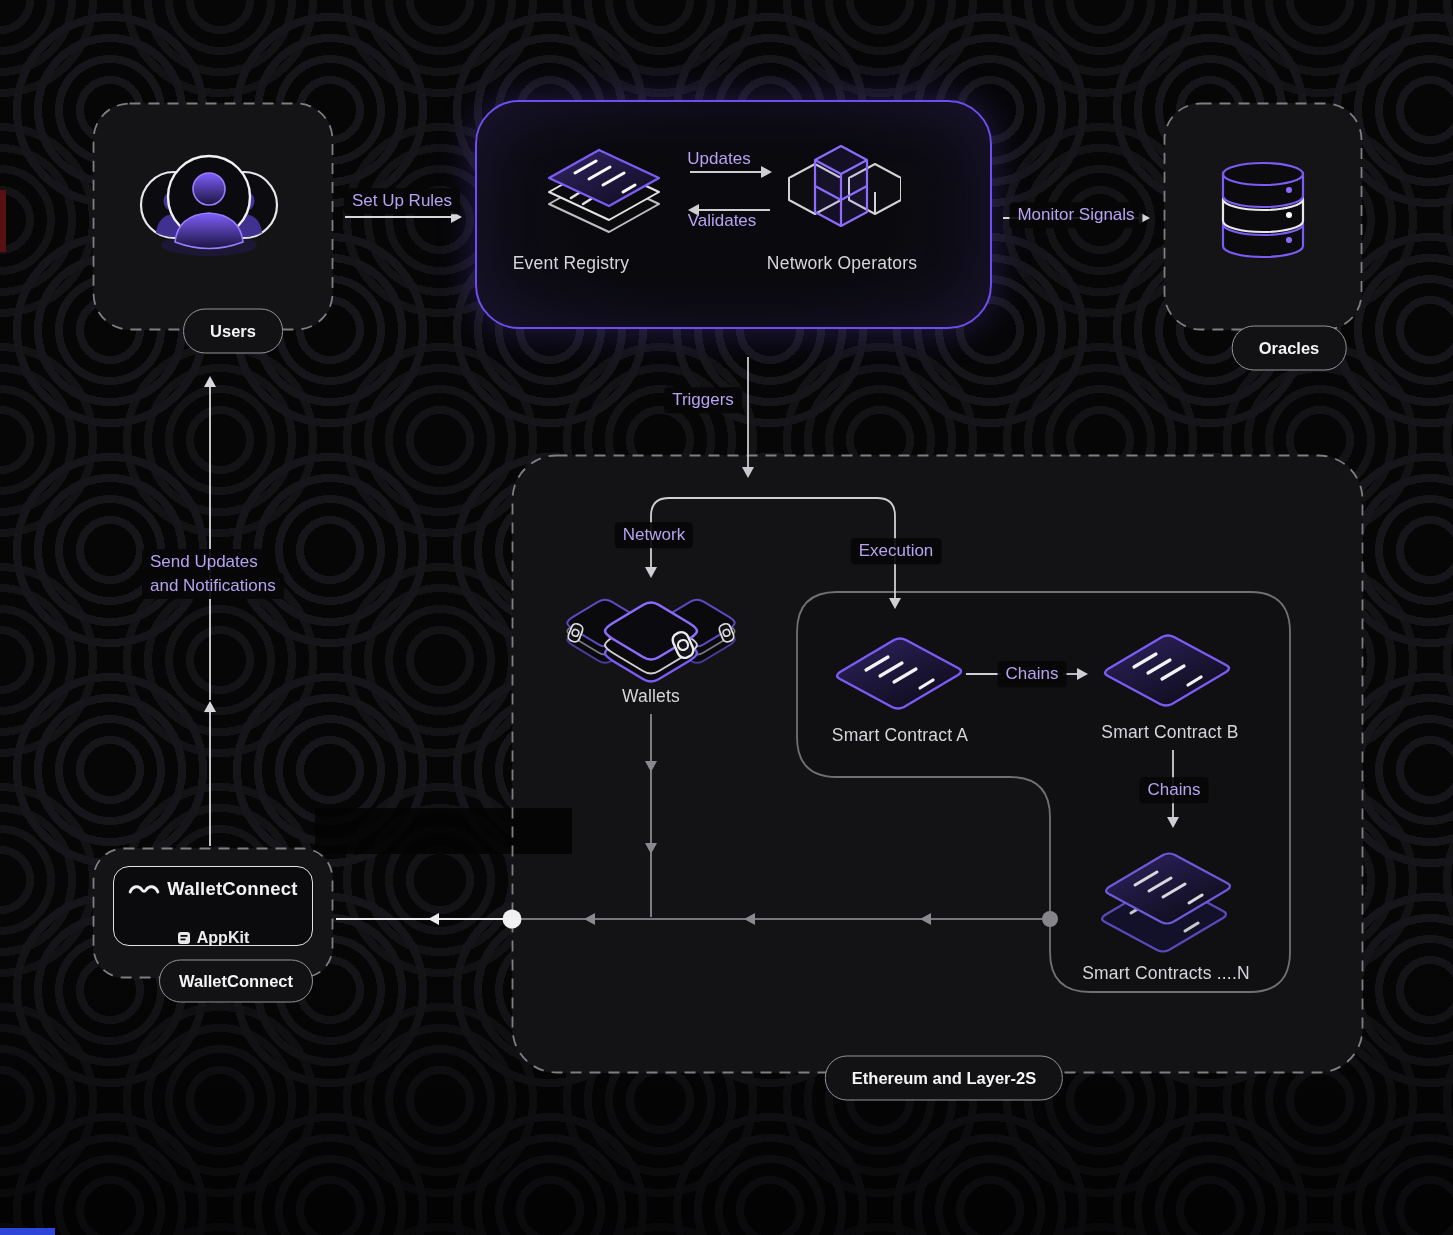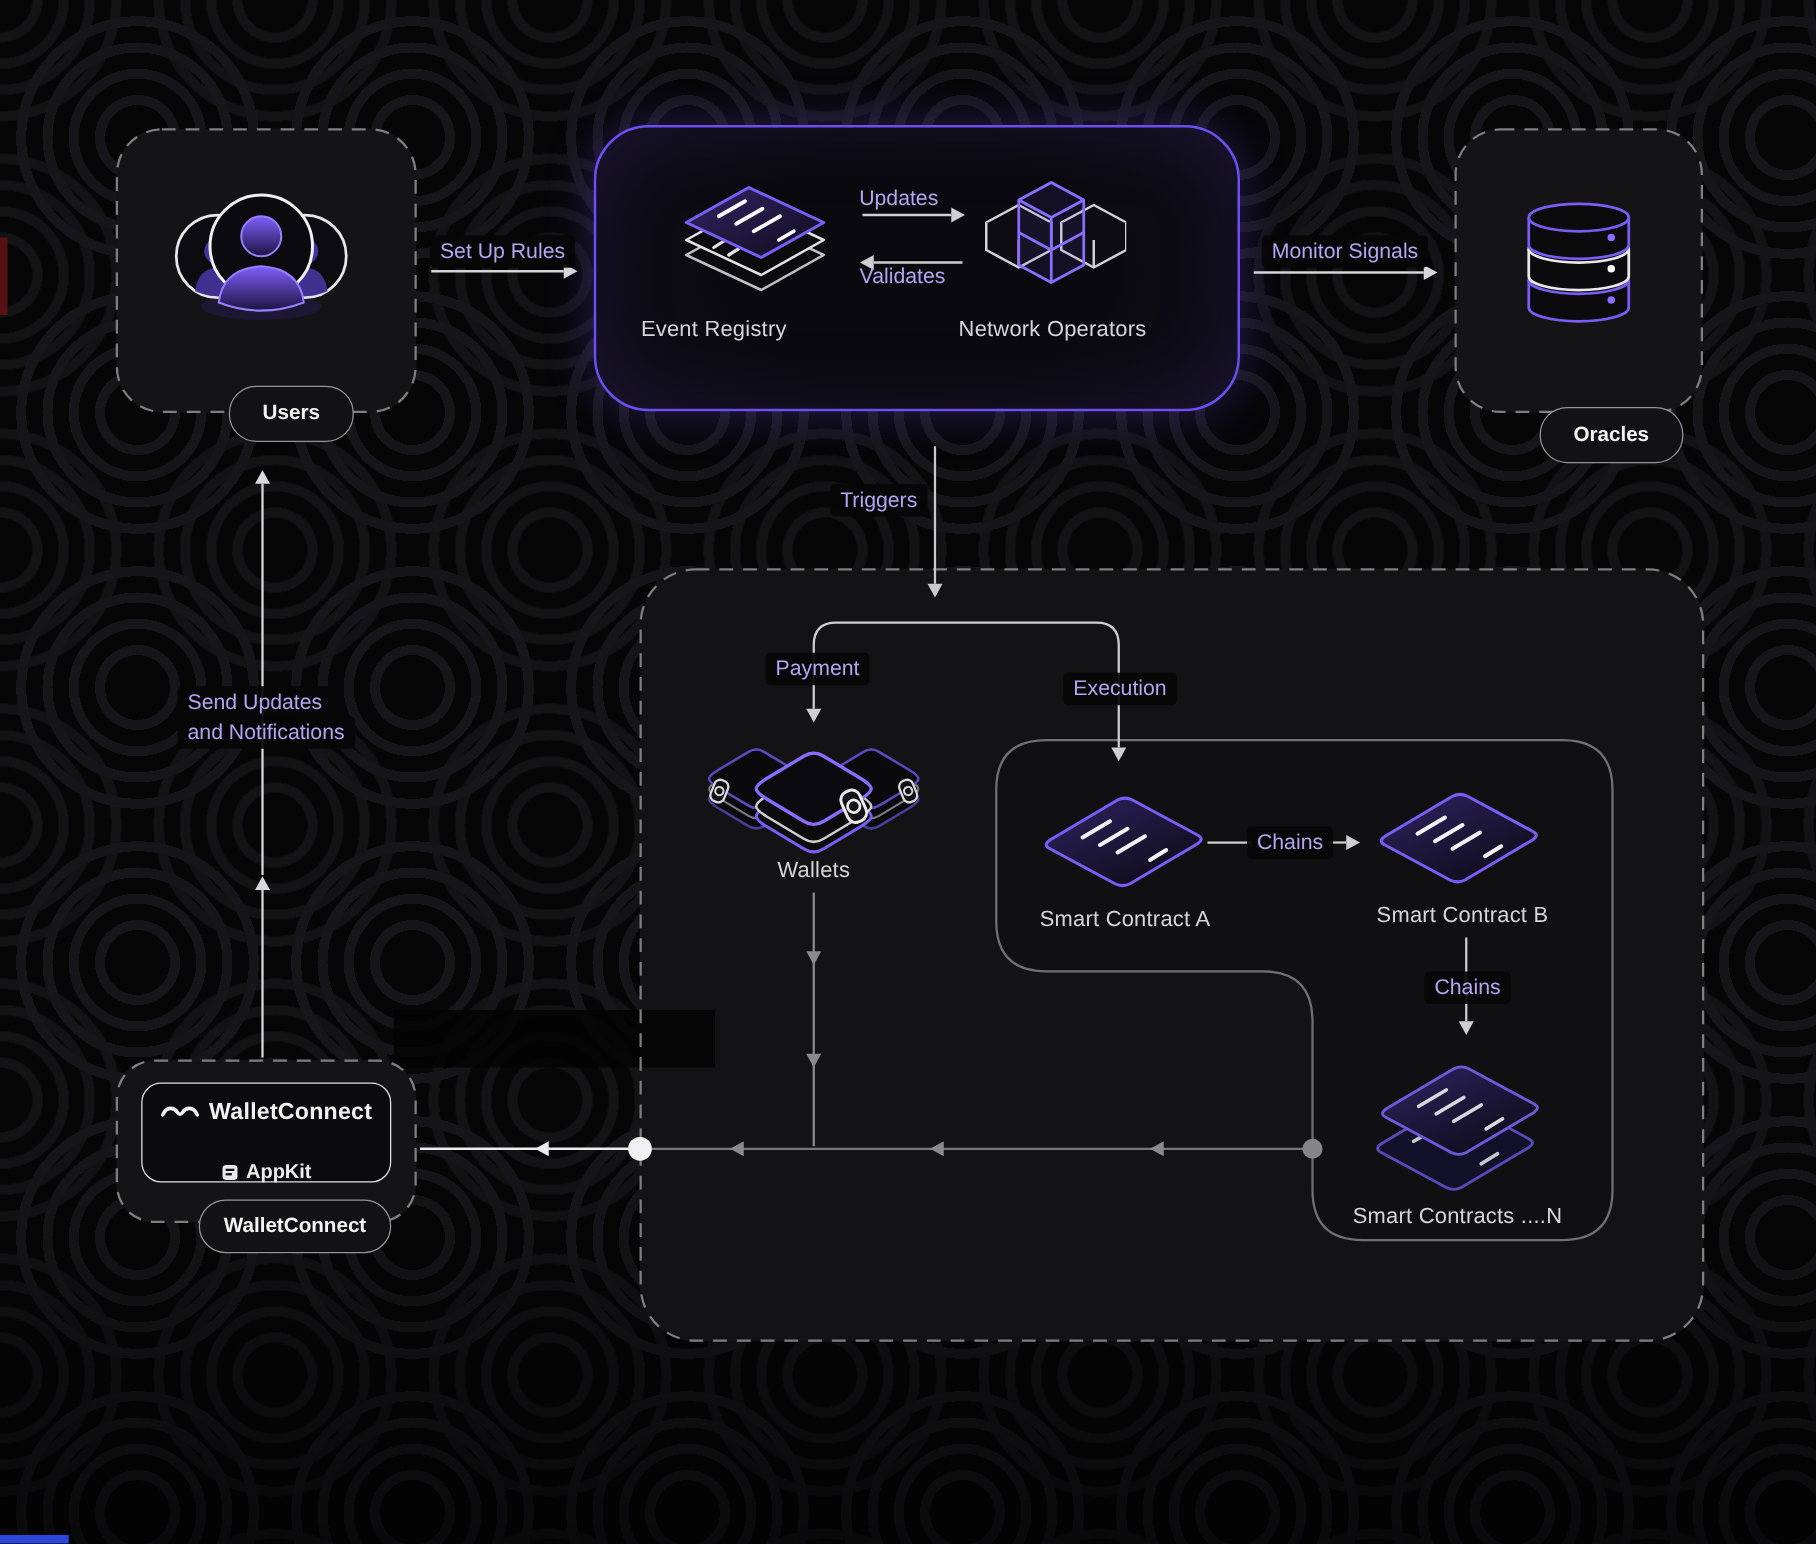--- a/index.html
+++ b/index.html
@@ -297,28 +297,29 @@
   </div>
 
   <div class="nlbl" style="left:571px;top:263px">Event Registry</div>
   <div class="nlbl" style="left:842px;top:263px">Network Operators</div>
   <div class="nlbl" style="left:651px;top:696px">Wallets</div>
   <div class="nlbl" style="left:900px;top:735px">Smart Contract A</div>
   <div class="nlbl" style="left:1170px;top:732px">Smart Contract B</div>
   <div class="nlbl" style="left:1166px;top:973px">Smart Contracts ....N</div>
 
   <div class="elbl" style="left:402px;top:201px">Set Up Rules</div>
-  <div class="elbl" style="left:1076px;top:201px">Monitor Signals</div>
+  <div class="elbl" style="left:1076px;top:215px">Monitor Signals</div>
   <div class="elbl" style="left:719px;top:159px;background:transparent">Updates</div>
   <div class="elbl" style="left:722px;top:221px;background:transparent">Validates</div>
   <div class="elbl" style="left:703px;top:400px">Triggers</div>
-  <div class="elbl" style="left:654px;top:535px">Payment</div>
+  <div class="elbl" style="left:654px;top:535px">Network</div>
   <div class="elbl" style="left:896px;top:551px">Execution</div>
   <div class="elbl" style="left:1032px;top:674px">Chains</div>
   <div class="elbl" style="left:1174px;top:790px">Chains</div>
   <div class="elbl elbl-left" style="left:142px;top:549px">Send Updates</div>
   <div class="elbl elbl-left" style="left:142px;top:573px">and Notifications</div>
 
   <div class="pill" style="left:209px;top:331px">Users</div>
   <div class="pill" style="left:1265px;top:348px">Oracles</div>
+  <div class="pill" style="left:920px;top:1078px">Ethereum and Layer-2S</div>
   <div class="pill" style="left:212px;top:981px;padding:0 19px;height:41px;">WalletConnect</div>
 
 </div>
 
 </body></html>

